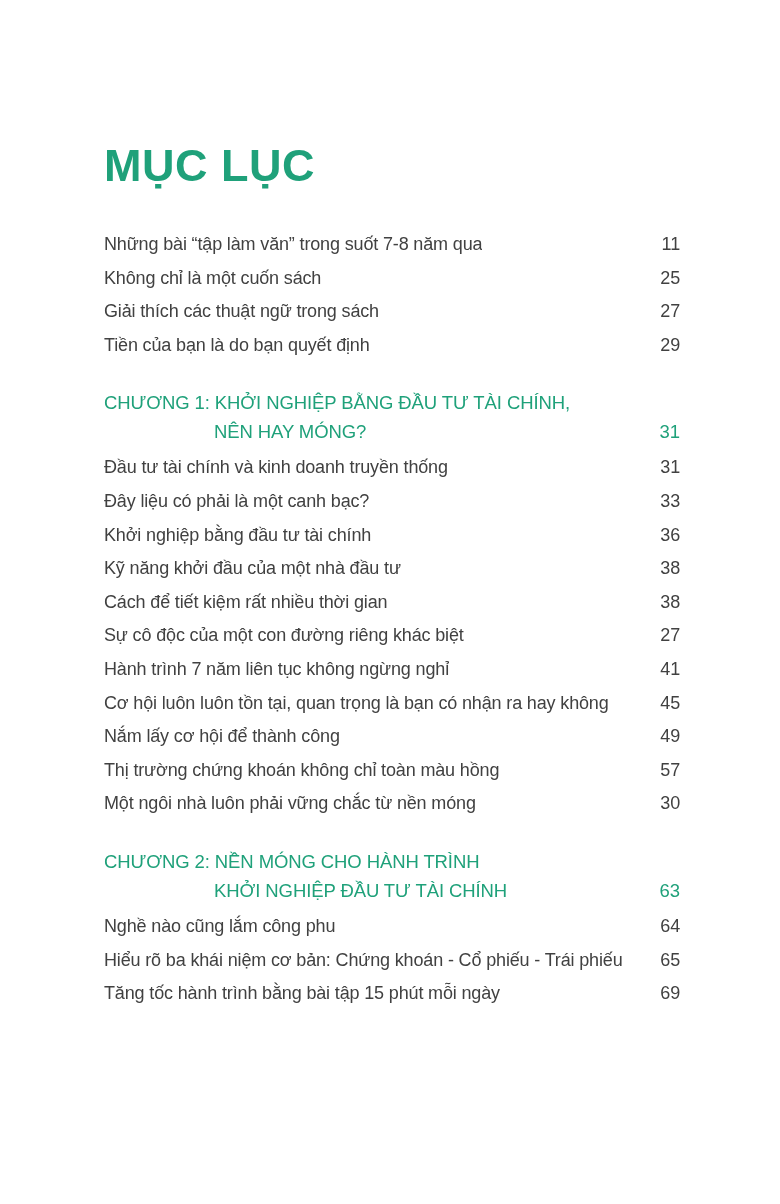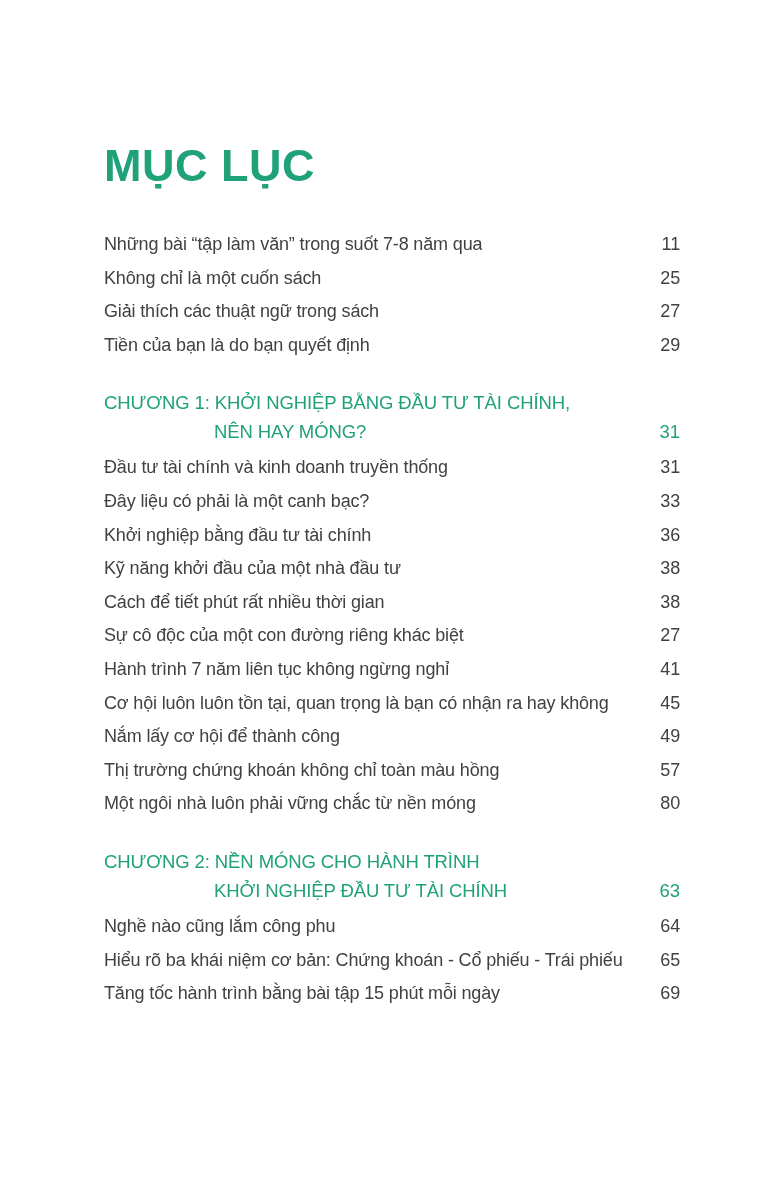--- a/index.html
+++ b/index.html
@@ -112,21 +112,21 @@
       </div>
       <div class="row">
         <span class="label">Khởi nghiệp bằng đầu tư tài chính</span>
         <span class="num">36</span>
       </div>
       <div class="row">
         <span class="label">Kỹ năng khởi đầu của một nhà đầu tư</span>
         <span class="num">38</span>
       </div>
       <div class="row">
-        <span class="label">Cách để tiết phút rất nhiều thời gian</span>
+        <span class="label">Cách để tiết kiệm rất nhiều thời gian</span>
         <span class="num">38</span>
       </div>
       <div class="row">
         <span class="label">Sự cô độc của một con đường riêng khác biệt</span>
         <span class="num">27</span>
       </div>
       <div class="row">
         <span class="label">Hành trình 7 năm liên tục không ngừng nghỉ</span>
         <span class="num">41</span>
       </div>
@@ -137,21 +137,21 @@
       <div class="row">
         <span class="label">Nắm lấy cơ hội để thành công</span>
         <span class="num">49</span>
       </div>
       <div class="row">
         <span class="label">Thị trường chứng khoán không chỉ toàn màu hồng</span>
         <span class="num">57</span>
       </div>
       <div class="row">
         <span class="label">Một ngôi nhà luôn phải vững chắc từ nền móng</span>
-        <span class="num">80</span>
+        <span class="num">30</span>
       </div>
       <div class="chapter">
         <div class="ch-line1">CHƯƠNG 2: NỀN MÓNG CHO HÀNH TRÌNH</div>
         <div class="ch-line2-row">
           <span class="ch-line2">KHỞI NGHIỆP ĐẦU TƯ TÀI CHÍNH</span>
           <span class="ch-page">63</span>
         </div>
       </div>
       <div class="row">
         <span class="label">Nghề nào cũng lắm công phu</span>

